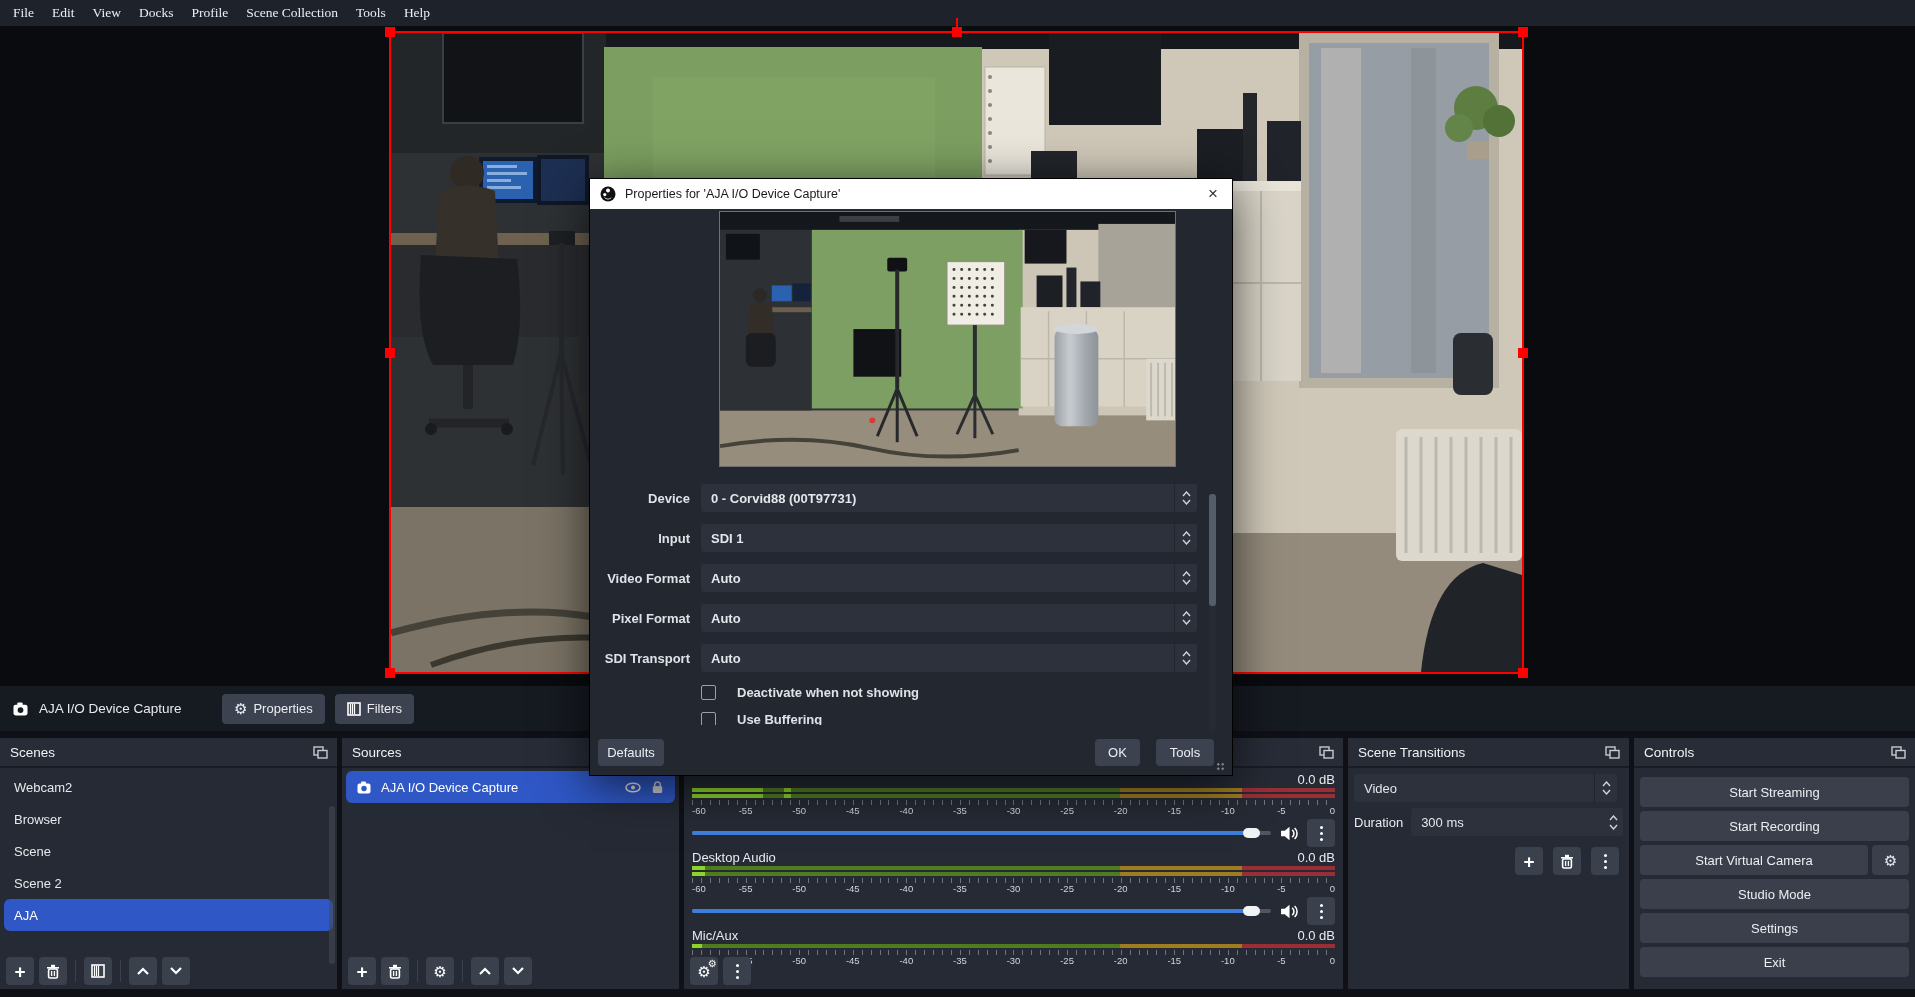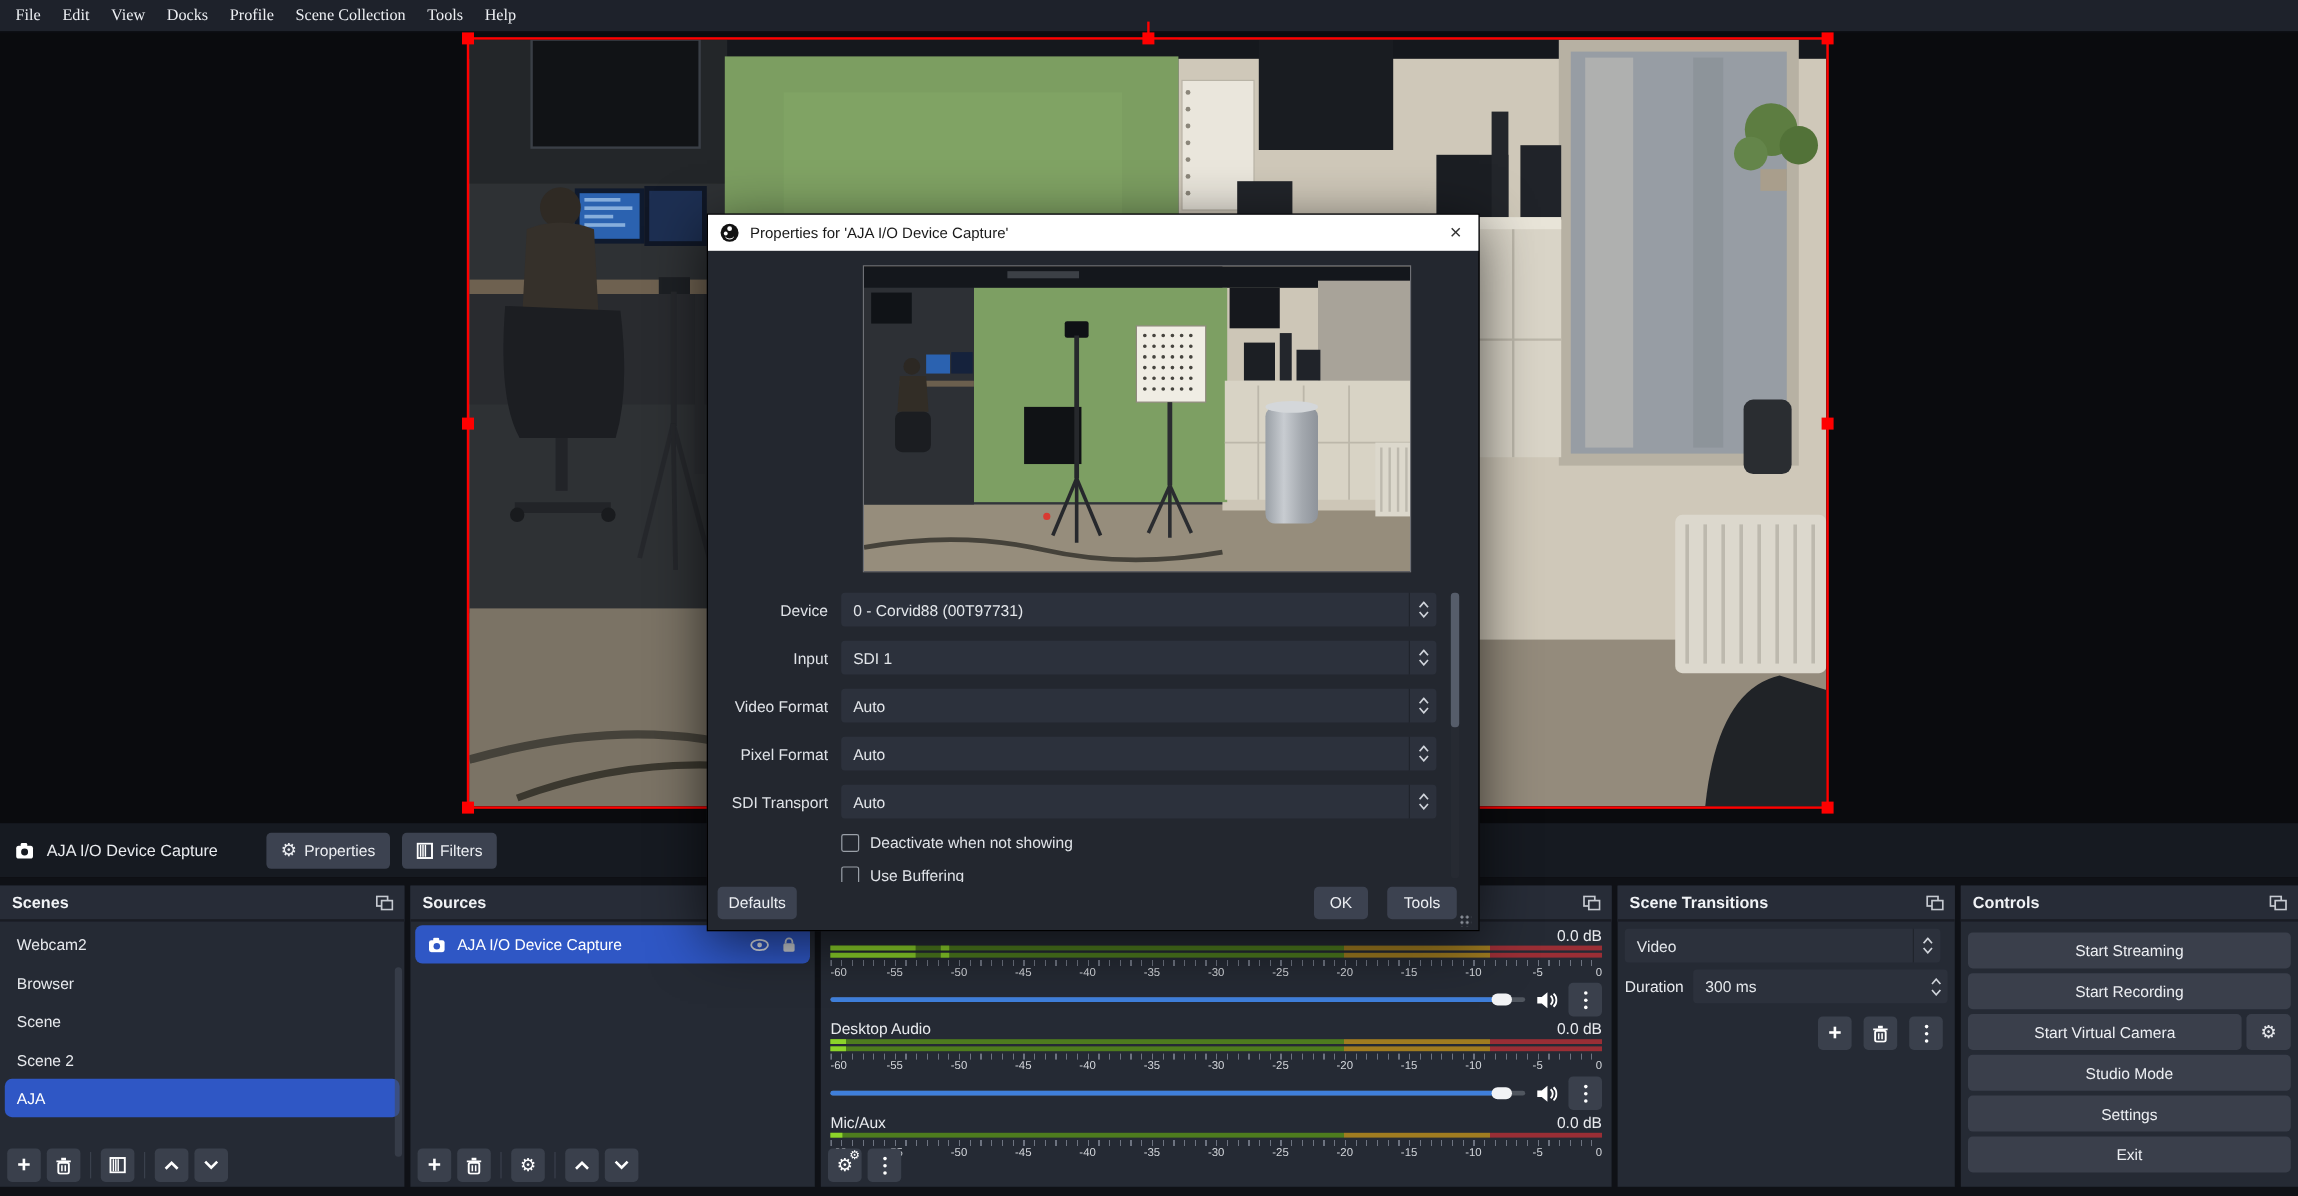--- a/index.html
+++ b/index.html
@@ -31,21 +31,21 @@
        gap:6px;color:#eceef2;cursor:default;}
   .ctx-btn{height:30px;padding:0 12px;margin-left:10px;font-size:13px;}
   .ctx-btn:first-of-type{margin-left:42px;}
   .gear-glyph{font-size:15px;line-height:1;}
 
   
   .docks{position:absolute;top:731px;left:0;right:0;height:266px;background:#0f1116;
          display:flex;gap:5px;padding-top:7px;box-sizing:border-box;}
   .panel{background:#252a34;position:relative;height:251px;box-sizing:border-box;flex:none;}
   .panel-header{height:28px;background:#272c37;border-bottom:2px solid #191c23;display:flex;align-items:center;
-                justify-content:space-between;padding:0 7px 0 10px;font-size:13.5px;font-weight:bold;color:#f0f2f5;}
+                justify-content:space-between;padding:0 7px 0 10px;font-size:13.5px;font-weight:normal;color:#f0f2f5;}
   .dock-btn{width:20px;height:18px;display:flex;align-items:center;justify-content:center;}
   .panel-toolbar{position:absolute;left:6px;bottom:4px;display:flex;align-items:center;gap:5px;}
   .tb-btn{width:28px;height:28px;background:#3a404c;border-radius:4px;display:flex;align-items:center;justify-content:center;color:#fff;}
   .tb-sep{width:1px;height:22px;background:#3a404c;margin:0 3px;}
   .plus-glyph{font-size:19px;font-weight:bold;line-height:1;color:#fff;}
 
   .list{padding-top:3px;}
   .scene-item{height:32px;display:flex;align-items:center;padding:0 10px;margin:0 4px;border-radius:6px;font-size:13px;color:#e7e9ed;}
   .scene-item.selected{background:#2f57c5;color:#fff;}
   .v-scrollbar{position:absolute;right:2px;width:6px;border-radius:3px;background:#434a57;opacity:.6;}
@@ -90,28 +90,28 @@
   .ctl-row{display:flex;margin:0 6px 4px;gap:4px;}
   .ctl-row .ctl-btn{margin:0;flex:1;}
   .ctl-gear{width:37px;height:30px;background:#3a3f4b;border-radius:4px;display:flex;align-items:center;justify-content:center;flex:none;}
 
   
   .dialog{position:absolute;left:589px;top:178px;width:644px;height:598px;background:#23272f;z-index:20;
           box-shadow:0 10px 45px rgba(0,0,0,.65);border:1px solid #000;box-sizing:border-box;}
   .dlg-title{height:30px;background:#ffffff;display:flex;align-items:center;padding:0 10px;gap:9px;}
   .dlg-title-text{flex:1;font-size:12.5px;color:#1a1a1a;}
   .dlg-close{font-size:17px;color:#333;padding:0 4px;}
-  .dlg-scroll{position:absolute;top:30px;left:0;right:0;height:526px;overflow:hidden;}
+  .dlg-scroll{position:absolute;top:20px;left:0;right:0;height:526px;overflow:hidden;font-weight:bold;}
   .dlg-thumb{margin:12px 0 0 129px;width:457px;height:256px;border:1px solid #6e7076;box-sizing:border-box;background:#111;}
   .dlg-thumb svg{width:100%;height:100%}
   .form{margin-top:17px;}
   .form-row{display:flex;align-items:center;height:28px;margin-bottom:12px;}
   .form-label{width:100px;text-align:right;font-size:13px;color:#dfe2e7;flex:none;}
   .form-row .combo{flex:1;margin-left:11px;margin-right:35px;}
-  .chk-row{display:flex;align-items:center;gap:9px;margin:11px 0 0 111px;font-size:13px;color:#dfe2e7;height:16px;}
+  .chk-row{display:flex;align-items:center;gap:21px;margin:11px 0 0 111px;font-size:13px;color:#dfe2e7;height:16px;}
   .chk-box{width:15px;height:15px;border:1px solid #9aa0a8;border-radius:2px;background:transparent;flex:none;box-sizing:border-box;}
   .dlg-sbar{position:absolute;right:16px;top:315px;width:7px;height:238px;background:#262a32;border-radius:3px;}
   .dlg-sthumb{position:absolute;left:0;right:0;top:0;height:112px;background:#565d6a;border-radius:3px;}
   .dlg-footer{position:absolute;left:0;right:0;top:560px;height:38px;}
   .dlg-btn{position:absolute;height:27px;background:#3c4250;border-radius:4px;display:flex;align-items:center;
            justify-content:center;font-size:13px;color:#eceef2;}
   .grip{position:absolute;right:6px;bottom:5px;width:10px;height:10px;
         background-image:radial-gradient(#8a8f98 1.1px,transparent 1.3px);background-size:4.5px 4.5px;}
 </style>
 </head>

